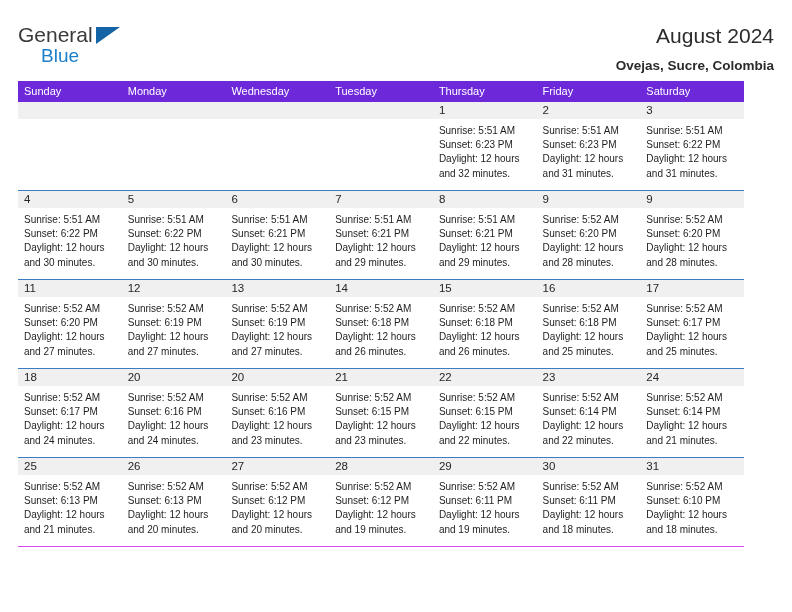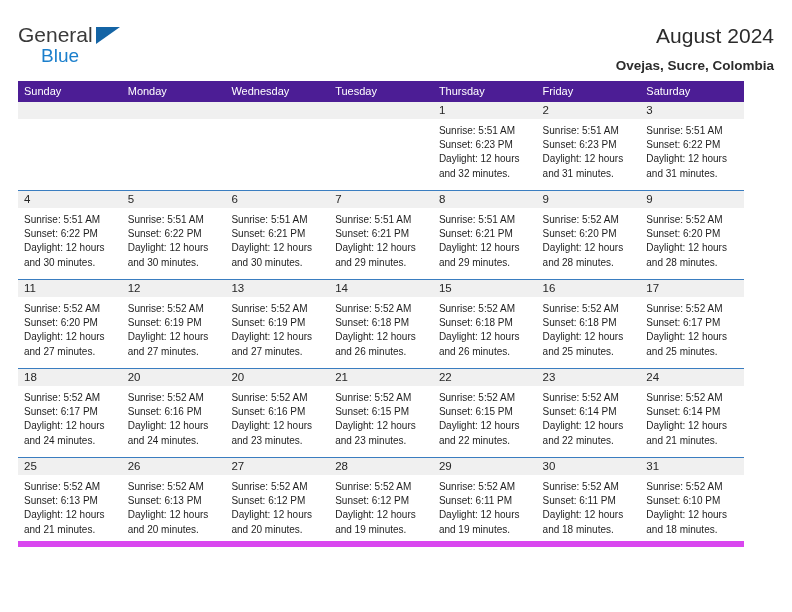--- a/index.html
+++ b/index.html
@@ -77,39 +77,39 @@
     font-weight: bold;
   }
 
   
   .calendar {
     margin-top: 9px;
     width: 726px;
   }
   .weekhead {
     display: flex;
-    background: #4c1d95;
+    background: #6d28d9;
     height: 21px;
   }
   .weekhead .wh {
     flex: 1 1 0;
     color: #ffffff;
     font-size: 11px;
     line-height: 21px;
     padding-left: 6px;
     box-sizing: border-box;
   }
 
   .week {
     display: flex;
     height: 89px;
     border-bottom: 1px solid #3a7dc0;
     box-sizing: border-box;
   }
-  .week.last { border-bottom: 6px solid #d946ef; }
+  .week.last { border-bottom: 1px solid #d946ef; }
 
   .day {
     flex: 1 1 0;
     box-sizing: border-box;
     position: relative;
     background: #ffffff;
   }
   .daynum {
     background: #f0f0f0;
     height: 17px;

